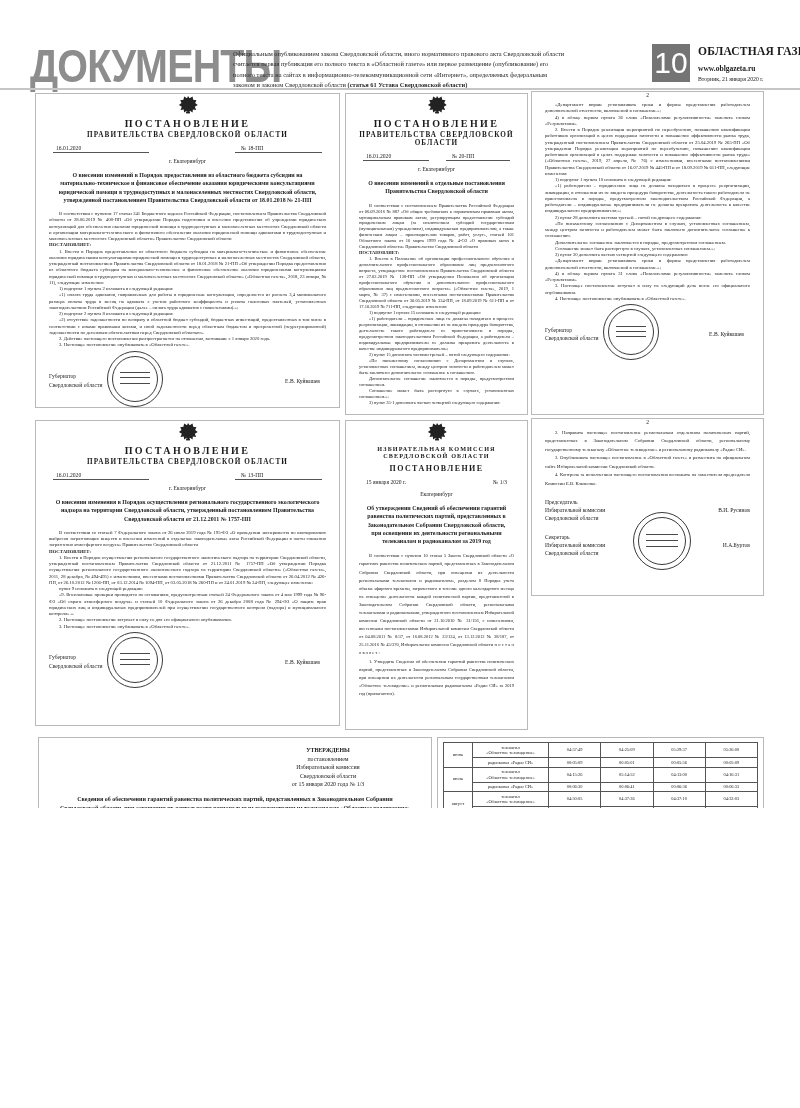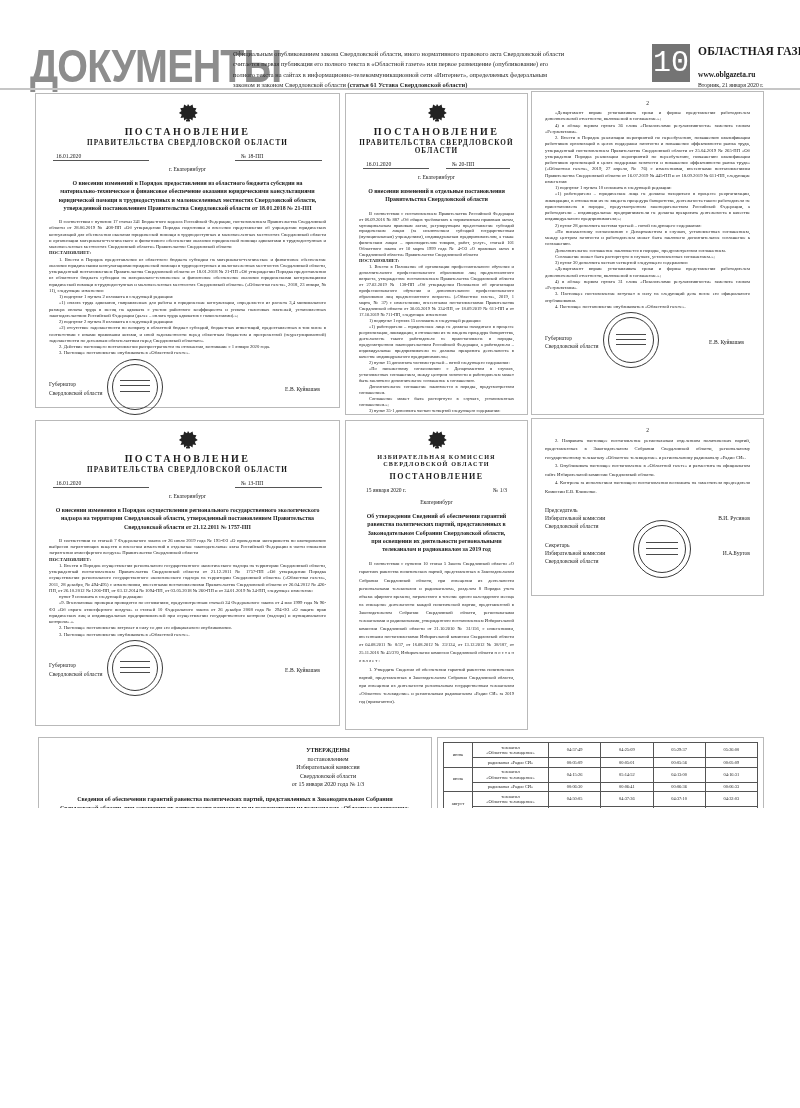--- a/index.html
+++ b/index.html
@@ -7,29 +7,29 @@
         font-family:"Liberation Serif",serif;color:#1b1b1b;}
   
   .docs-title{position:absolute;left:30px;top:42px;font-family:"Liberation Sans",sans-serif;
       font-weight:bold;font-size:47px;color:#8d8d8d;letter-spacing:-1px;
       transform:scaleX(.84);transform-origin:left top;line-height:1;}
   .legal-note{position:absolute;left:233px;top:49px;width:332px;font-size:6.4px;line-height:1.6;
       color:#2a2a2a;text-align:left;}
   .legal-note b{font-weight:bold;}
   .page-num-box{position:absolute;left:652px;top:44px;width:38px;height:38px;background:#747474;
       display:flex;align-items:center;justify-content:center;}
-  .page-num-box span{color:#fff;font-size:30px;font-family:Liberation Mono, monospace;text-align:right;}
+  .page-num-box span{color:#fff;font-size:30px;font-family:Liberation Sans, sans-serif;text-align:right;}
   .brand{position:absolute;left:698px;top:45px;width:95px;}
   .brand-name{font-weight:bold;font-size:11.5px;letter-spacing:.2px;white-space:nowrap;}
-  .brand-site{font-weight:bold;font-size:7.5px;margin-top:13px;}
+  .brand-site{font-weight:bold;font-size:7.5px;margin-top:7px;}
   .brand-date{font-size:5.8px;margin-top:3px;color:#222;}
   .hr{position:absolute;left:0;top:88px;width:800px;height:2px;background:#c6c6c6;}
   
   .frame{position:absolute;border:1px solid #b9b9b9;background:#fff;box-sizing:border-box;
-      padding:8px 13px;}
+      padding:0 13px;}
   .pagelab{text-align:center;font-size:5.5px;margin-bottom:4px;}
   .emblem{width:26px;height:22px;margin:0 auto 2px;display:block;}
   .kind{text-align:center;font-weight:bold;font-size:10px;letter-spacing:2.4px;margin:1px 0 2px;}
   .kind.small{font-size:8px;letter-spacing:1.4px;}
   .org{text-align:center;font-weight:bold;font-size:7.2px;letter-spacing:1.1px;margin-bottom:5px;}
   .dateline{display:flex;justify-content:space-between;align-items:flex-end;font-size:5.6px;
       margin:6px 4px 0;}
   .dl{border-bottom:.8px solid #555;padding:0 3px 1px;}
   .dl.date{width:90px;}
   .dl.num{width:78px;text-align:left;padding-left:6px;}

